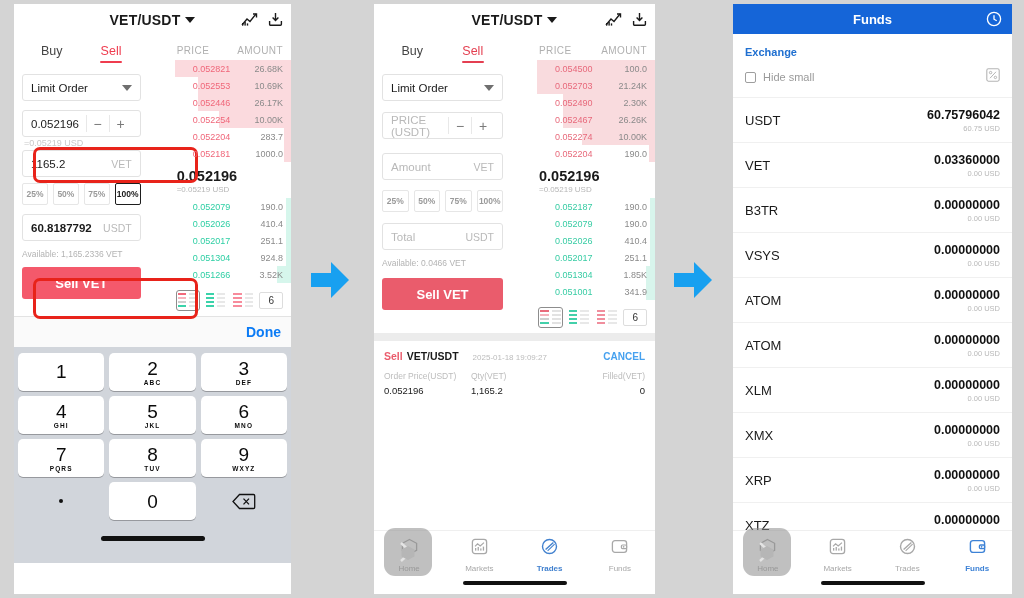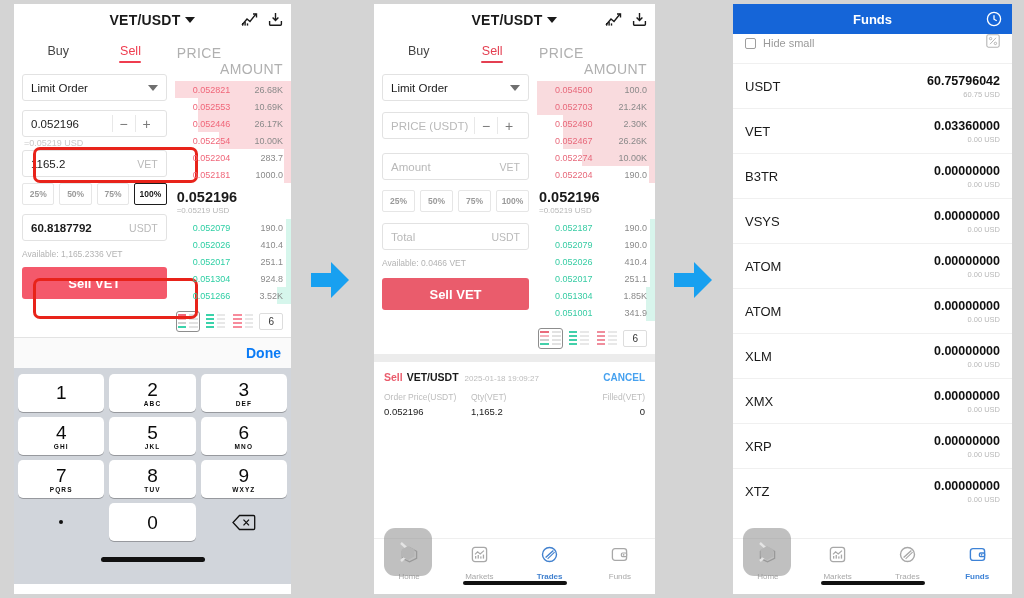--- a/index.html
+++ b/index.html
@@ -33,21 +33,21 @@
   }
   .t-pair { font-size: 14px; font-weight: bold; color: #1a1a1a; letter-spacing: .2px; }
   .t-caret {
     display: inline-block; margin-left: 5px;
     border-left: 5px solid transparent; border-right: 5px solid transparent;
     border-top: 6px solid #1a1a1a; vertical-align: 2px;
   }
   .t-hdr-icons { position: absolute; right: 8px; top: 8px; display: flex; gap: 10px; }
   .t-hdr-icons svg { display: block; }
 
-  .t-body { display: flex; }
+  .t-body { display: flex; gap: 26px; }
   .t-left { width: 58%; padding: 0 8px; }
   .t-right { width: 42%; padding-top: 4px; }
 
   .tabs { display: flex; gap: 0; padding: 4px 0 2px 0; }
   .tab {
     flex: 1; text-align: center; font-size: 12.5px; color: #444;
     padding: 4px 0 5px 0; position: relative;
   }
   .tab.active { color: #ef3c4f; }
   .tab.active::after {
@@ -83,21 +83,21 @@
 
   .avail { font-size: 8.5px; color: #b3b3b3; margin-top: 8px; }
 
   .sell-btn {
     margin-top: 8px; height: 32px; background: #f4596b; border-radius: 3px;
     color: #fff; font-size: 13px; font-weight: bold;
     display: flex; align-items: center; justify-content: center;
   }
 
   
-  .ob-head { display: flex; font-size: 14px; color: #b0b0b0; padding: 5px 8px 4px 2px; letter-spacing: .4px; flex-direction: column; }
+  .ob-head { display: flex; font-size: 10px; color: #b0b0b0; padding: 5px 8px 4px 2px; letter-spacing: .4px; }
   .ob-head .c1 { flex: 1; }
   .ob-head .c2 { text-align: right; }
   .ob-row {
     display: flex; font-size: 9px; padding: 3.5px 8px 3.5px 2px;
     position: relative; align-items: center;
   }
   .ob-row .bar { position: absolute; right: 0; top: 0; bottom: 0; }
   .ob-row .p { flex: 1; position: relative; z-index: 2; padding-left: 16px; }
   .ob-row .a { color: #8a8a8a; position: relative; z-index: 2; text-align: right; }
   .ob-row.ask .p { color: #f0677a; }
@@ -153,30 +153,30 @@
   .open-orders-hd {
     display: flex; align-items: center; padding: 10px 10px 9px 10px;
     border-bottom: 1px solid #efefef;
   }
   .open-orders-hd .ttl { font-size: 11.5px; font-weight: bold; color: #1a1a1a; }
   .open-orders-hd .ico { margin-left: auto; }
   .oo-row { padding: 9px 10px 2px 10px; }
   .oo-line1 { display: flex; align-items: baseline; font-size: 10.5px; }
   .oo-line1 .side { color: #f4596b; font-weight: bold; margin-right: 4px; }
   .oo-line1 .pair { color: #1a1a1a; font-weight: bold; }
-  .oo-line1 .ts { color: #bcbcbc; font-size: 8px; margin-left: 6px; }
+  .oo-line1 .ts { color: #bcbcbc; font-size: 8px; margin-left: 14px; }
   .oo-line1 .cancel { margin-left: auto; color: #3fa2f7; font-size: 10px; font-weight: bold; }
   .oo-grid { display: flex; margin-top: 9px; }
   .oo-col { flex: 1; }
   .oo-col.r { text-align: right; }
   .oo-col .h { font-size: 8.5px; color: #bcbcbc; }
   .oo-col .v { font-size: 9.5px; color: #1a1a1a; margin-top: 4px; }
 
   .tabbar {
-    position: absolute; left: 0; right: 0; bottom: 0; height: 56px;
+    position: absolute; left: 0; right: 0; bottom: 0; height: 64px;
     background: #fff; border-top: 1px solid #efefef;
     display: flex; align-items: flex-start; padding-top: 7px;
   }
   .tabbar .ti { flex: 1; text-align: center; }
   .tabbar .ti svg { display: block; margin: 0 auto 2px auto; }
   .tabbar .ti .lbl { font-size: 8px; color: #a8a8a8; }
   .tabbar .ti.active .lbl { color: #3d82d6; font-weight: bold; }
   .tabbar .home-ind2 {
     position: absolute; left: 50%; transform: translateX(-50%); bottom: 9px;
     width: 104px; height: 4.5px; background: #111; border-radius: 3px;
@@ -750,20 +750,21 @@
     <div class="f-header">
       <span class="ttl">Funds</span>
       <span class="clk">
         <svg width="16" height="16" viewBox="0 0 16 16">
             <circle cx="8" cy="8" r="6.6" fill="none" stroke="#ffffff" stroke-width="1.3"></circle>
             <path d="M8 4.3 V8.2 L10.7 9.8" stroke="#ffffff" stroke-width="1.3" fill="none"></path>
           </svg>
       </span>
     </div>
 
+    <div class="f-exchange">Exchange</div>
 
     <div class="f-hide">
       <span class="cb"></span>
       <span class="lbl">Hide small</span>
       <span class="pct-ico">
         <svg width="14" height="14" viewBox="0 0 14 14">
             <rect x="0.8" y="0.8" width="12.4" height="12.4" rx="1.6" fill="none" stroke="#b5b5b5" stroke-width="1.1"></rect>
             <circle cx="4.6" cy="4.6" r="1.2" fill="none" stroke="#b5b5b5" stroke-width="1"></circle>
             <circle cx="9.4" cy="9.4" r="1.2" fill="none" stroke="#b5b5b5" stroke-width="1"></circle>
             <path d="M4 10.2 L10 3.8" stroke="#b5b5b5" stroke-width="1"></path>

